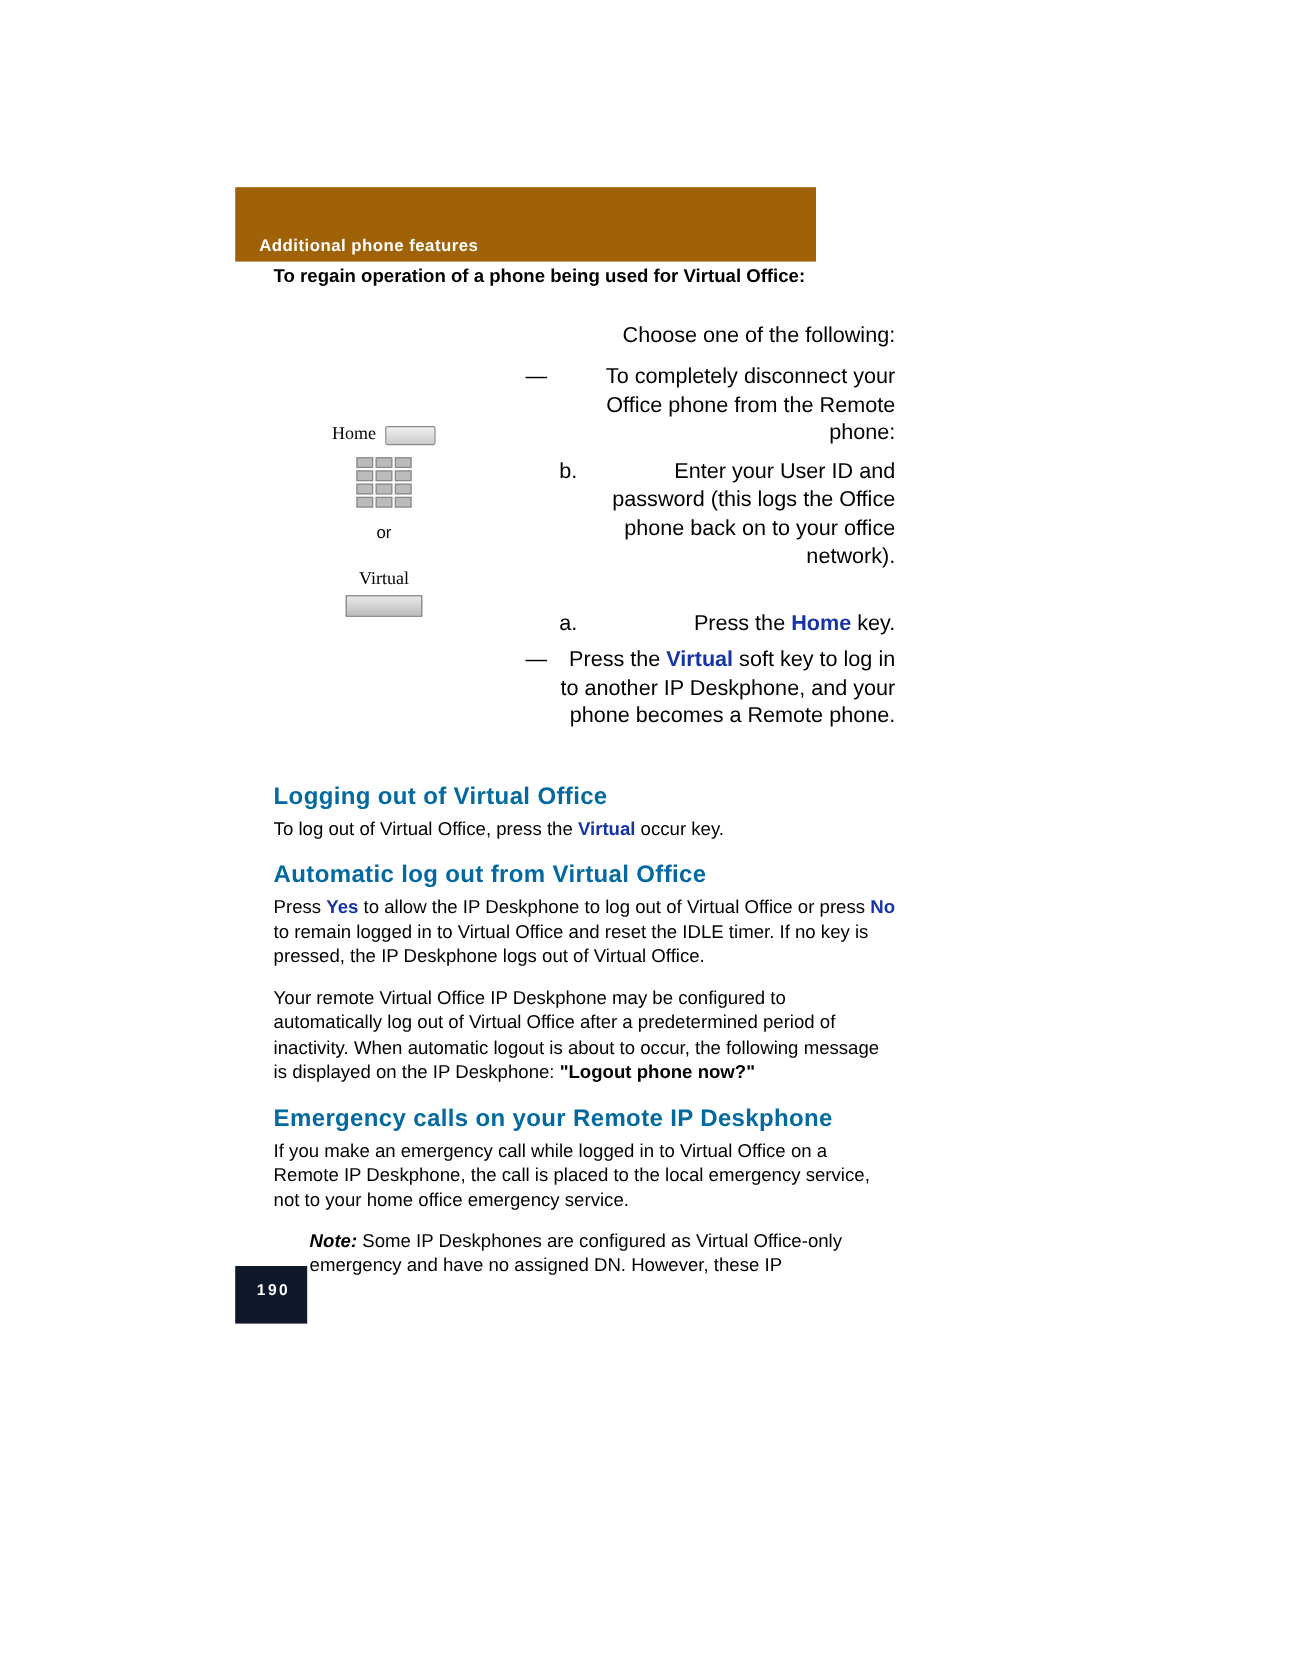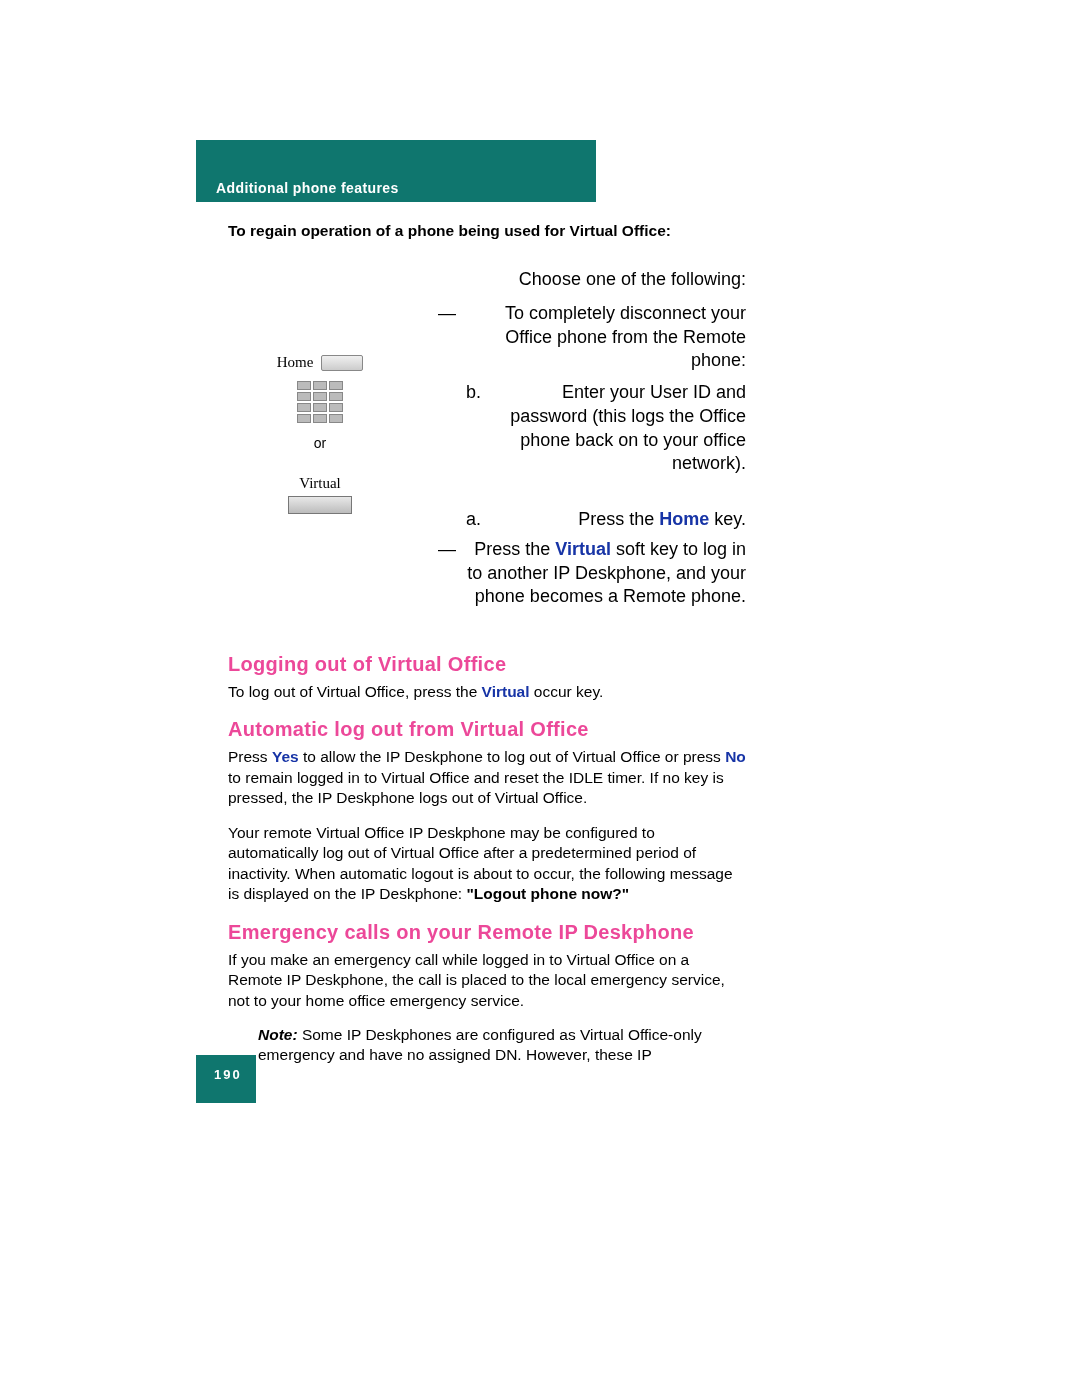--- a/index.html
+++ b/index.html
@@ -11,25 +11,25 @@
     height: 1397px;
     position: relative;
   }
   .page {
     position: relative;
     width: 1080px;
     height: 1397px;
   }
   .blue-banner {
     position: absolute;
-    top: 140px;
+    top: 156px;
     left: 196px;
-    width: 400px;
+    width: 484px;
     height: 62px;
-    background: #0f766e;
+    background: #a16207;
   }
   .blue-banner-label {
     position: absolute;
     bottom: 6px;
     left: 20px;
     color: #fff;
     font-weight: bold;
     font-size: 14px;
     letter-spacing: 0.4px;
   }
@@ -107,21 +107,21 @@
     border: 1px solid #777;
     background: linear-gradient(#e8e8e8, #bcbcbc);
   }
   .dash-item { position: relative; padding-left: 28px; margin-bottom: 8px; }
   .dash-item::before { content: "—"; position: absolute; left: 0; }
   .letter-item { position: relative; padding-left: 52px; margin-bottom: 6px; }
   .letter-a::before { content: "a."; position: absolute; left: 28px; }
   .letter-b::before { content: "b."; position: absolute; left: 28px; }
   .blue-bold { color: #1734a6; font-weight: bold; }
   .section-h {
-    color: #ec4899;
+    color: #0369a1;
     font-weight: bold;
     font-size: 20px;
     letter-spacing: 0.3px;
     margin-top: 16px;
     margin-bottom: 6px;
   }
   .body-p {
     font-size: 15.5px;
     line-height: 1.32;
     margin-bottom: 14px;
@@ -131,21 +131,21 @@
     line-height: 1.32;
     padding-left: 30px;
   }
   .italic-bold { font-style: italic; font-weight: bold; }
   .blue-footer {
     position: absolute;
     top: 1055px;
     left: 196px;
     width: 60px;
     height: 48px;
-    background: #0f766e;
+    background: #0f172a;
   }
   .page-num {
     position: absolute;
     top: 12px;
     left: 18px;
     color: #fff;
     font-weight: bold;
     font-size: 13px;
     letter-spacing: 2px;
   }

